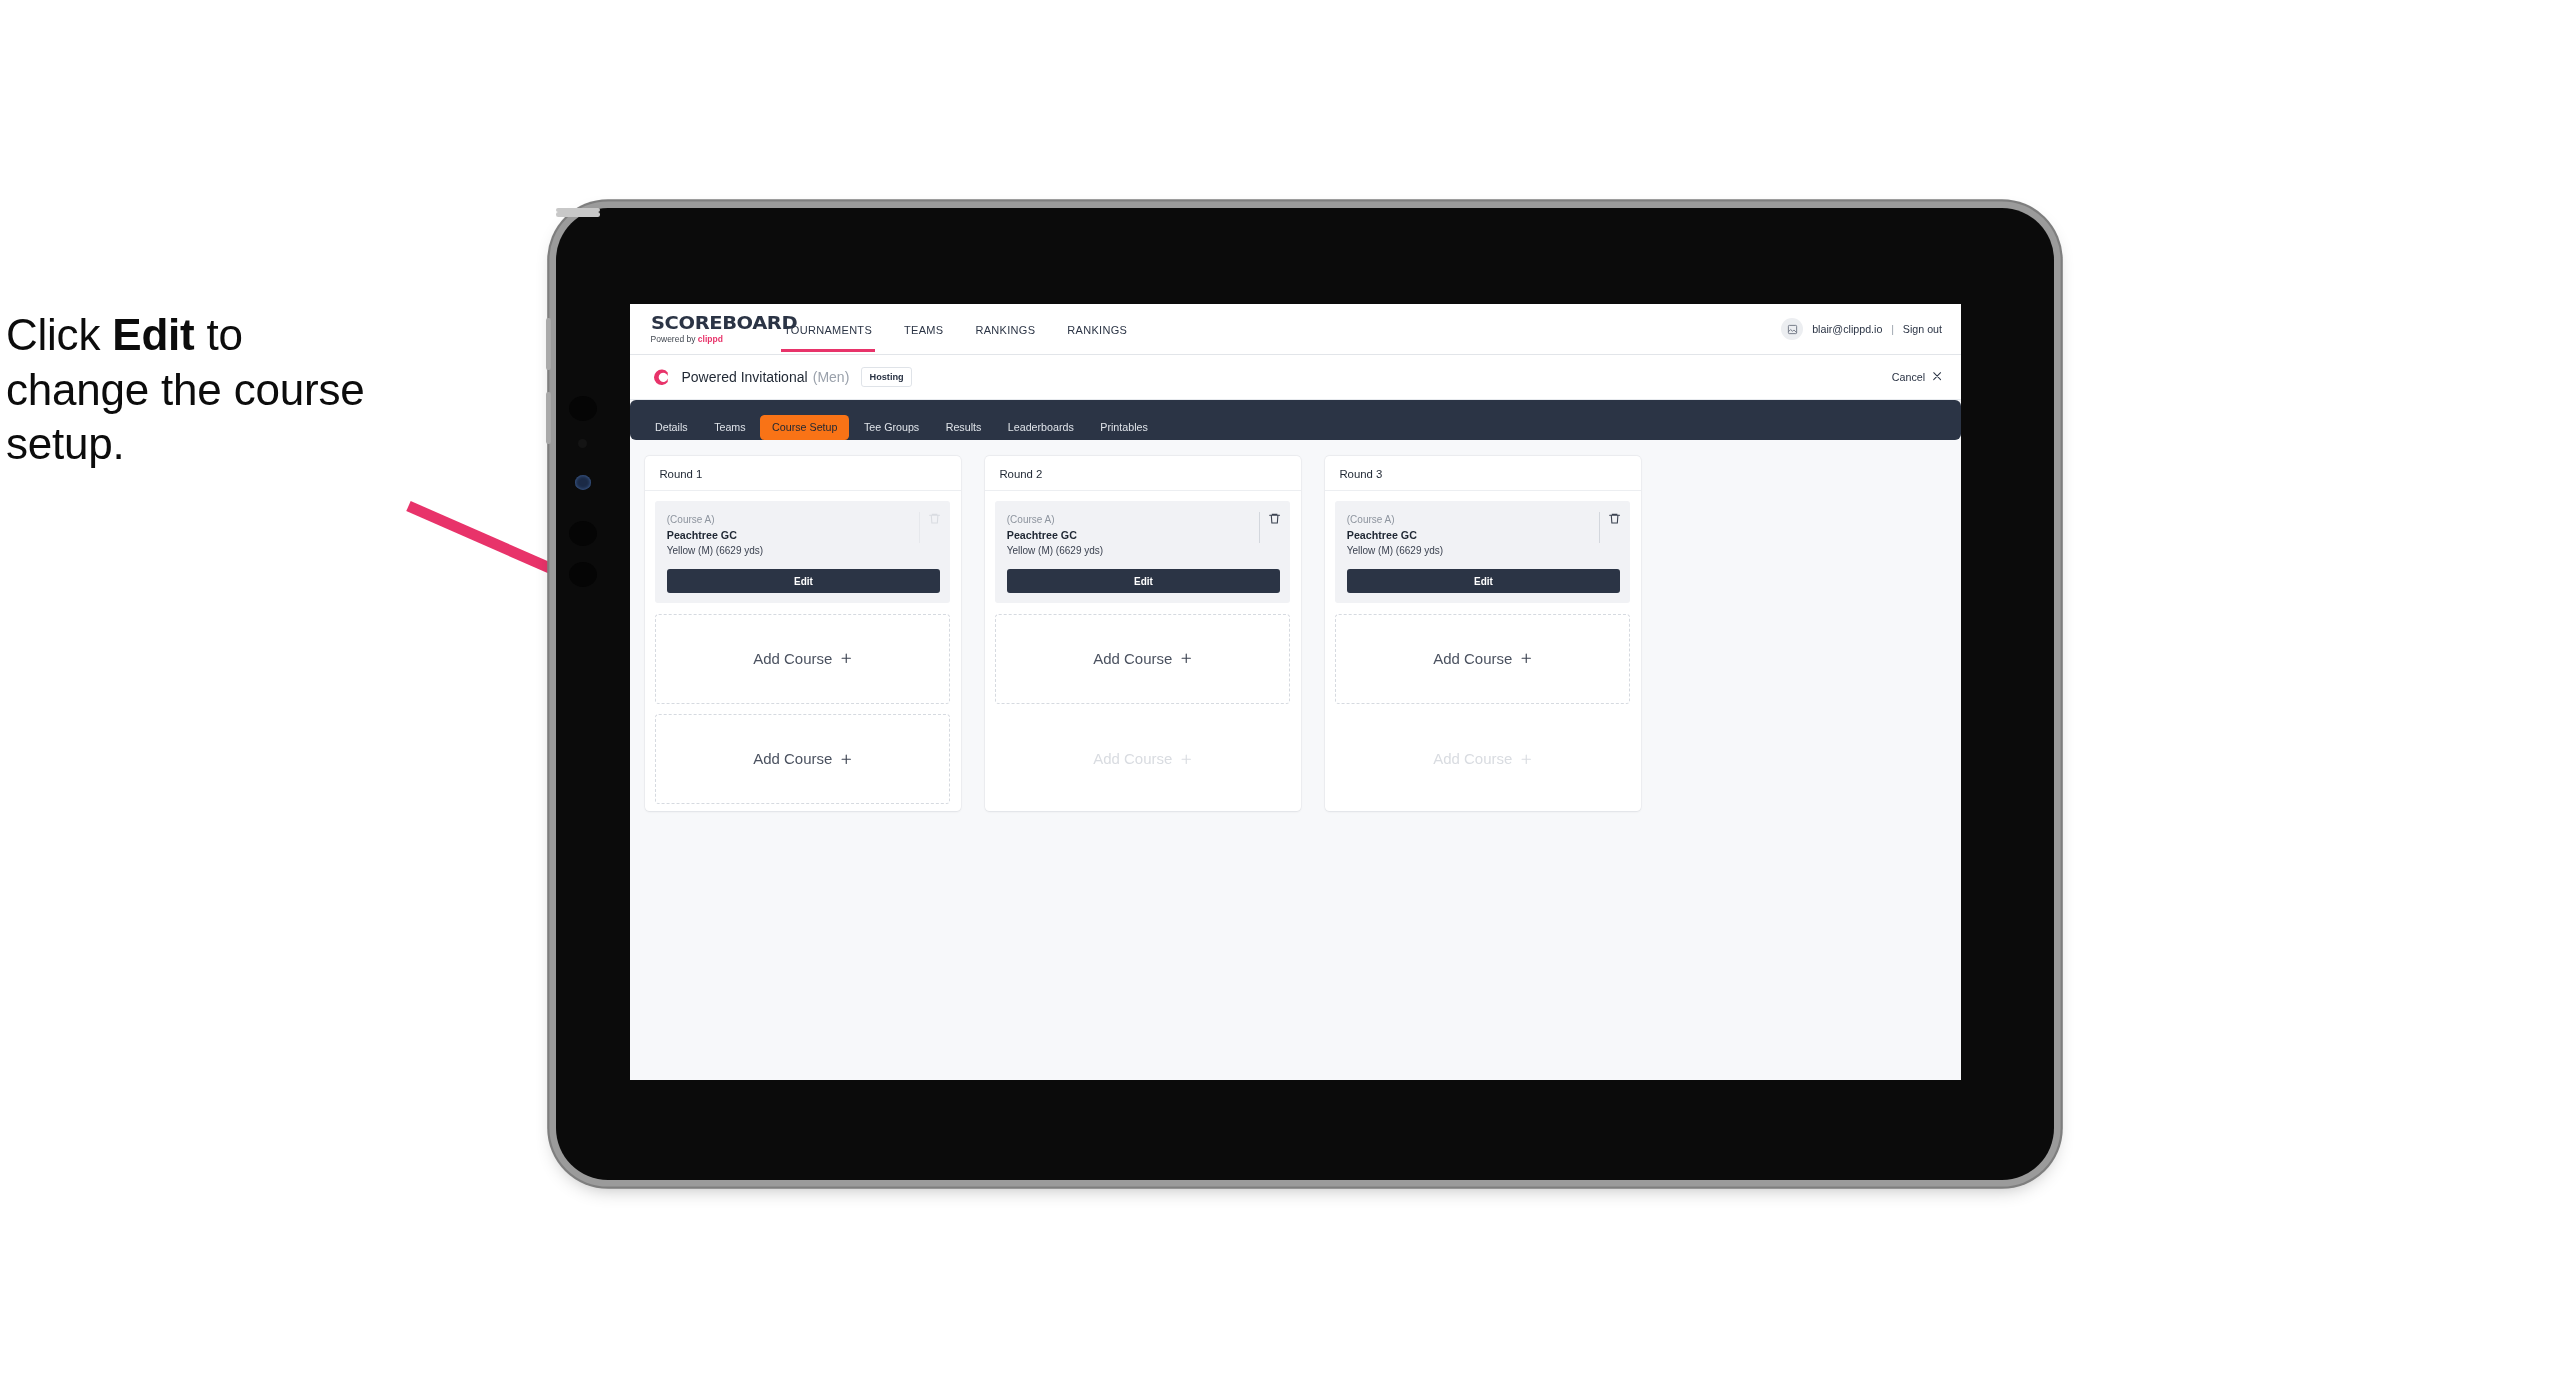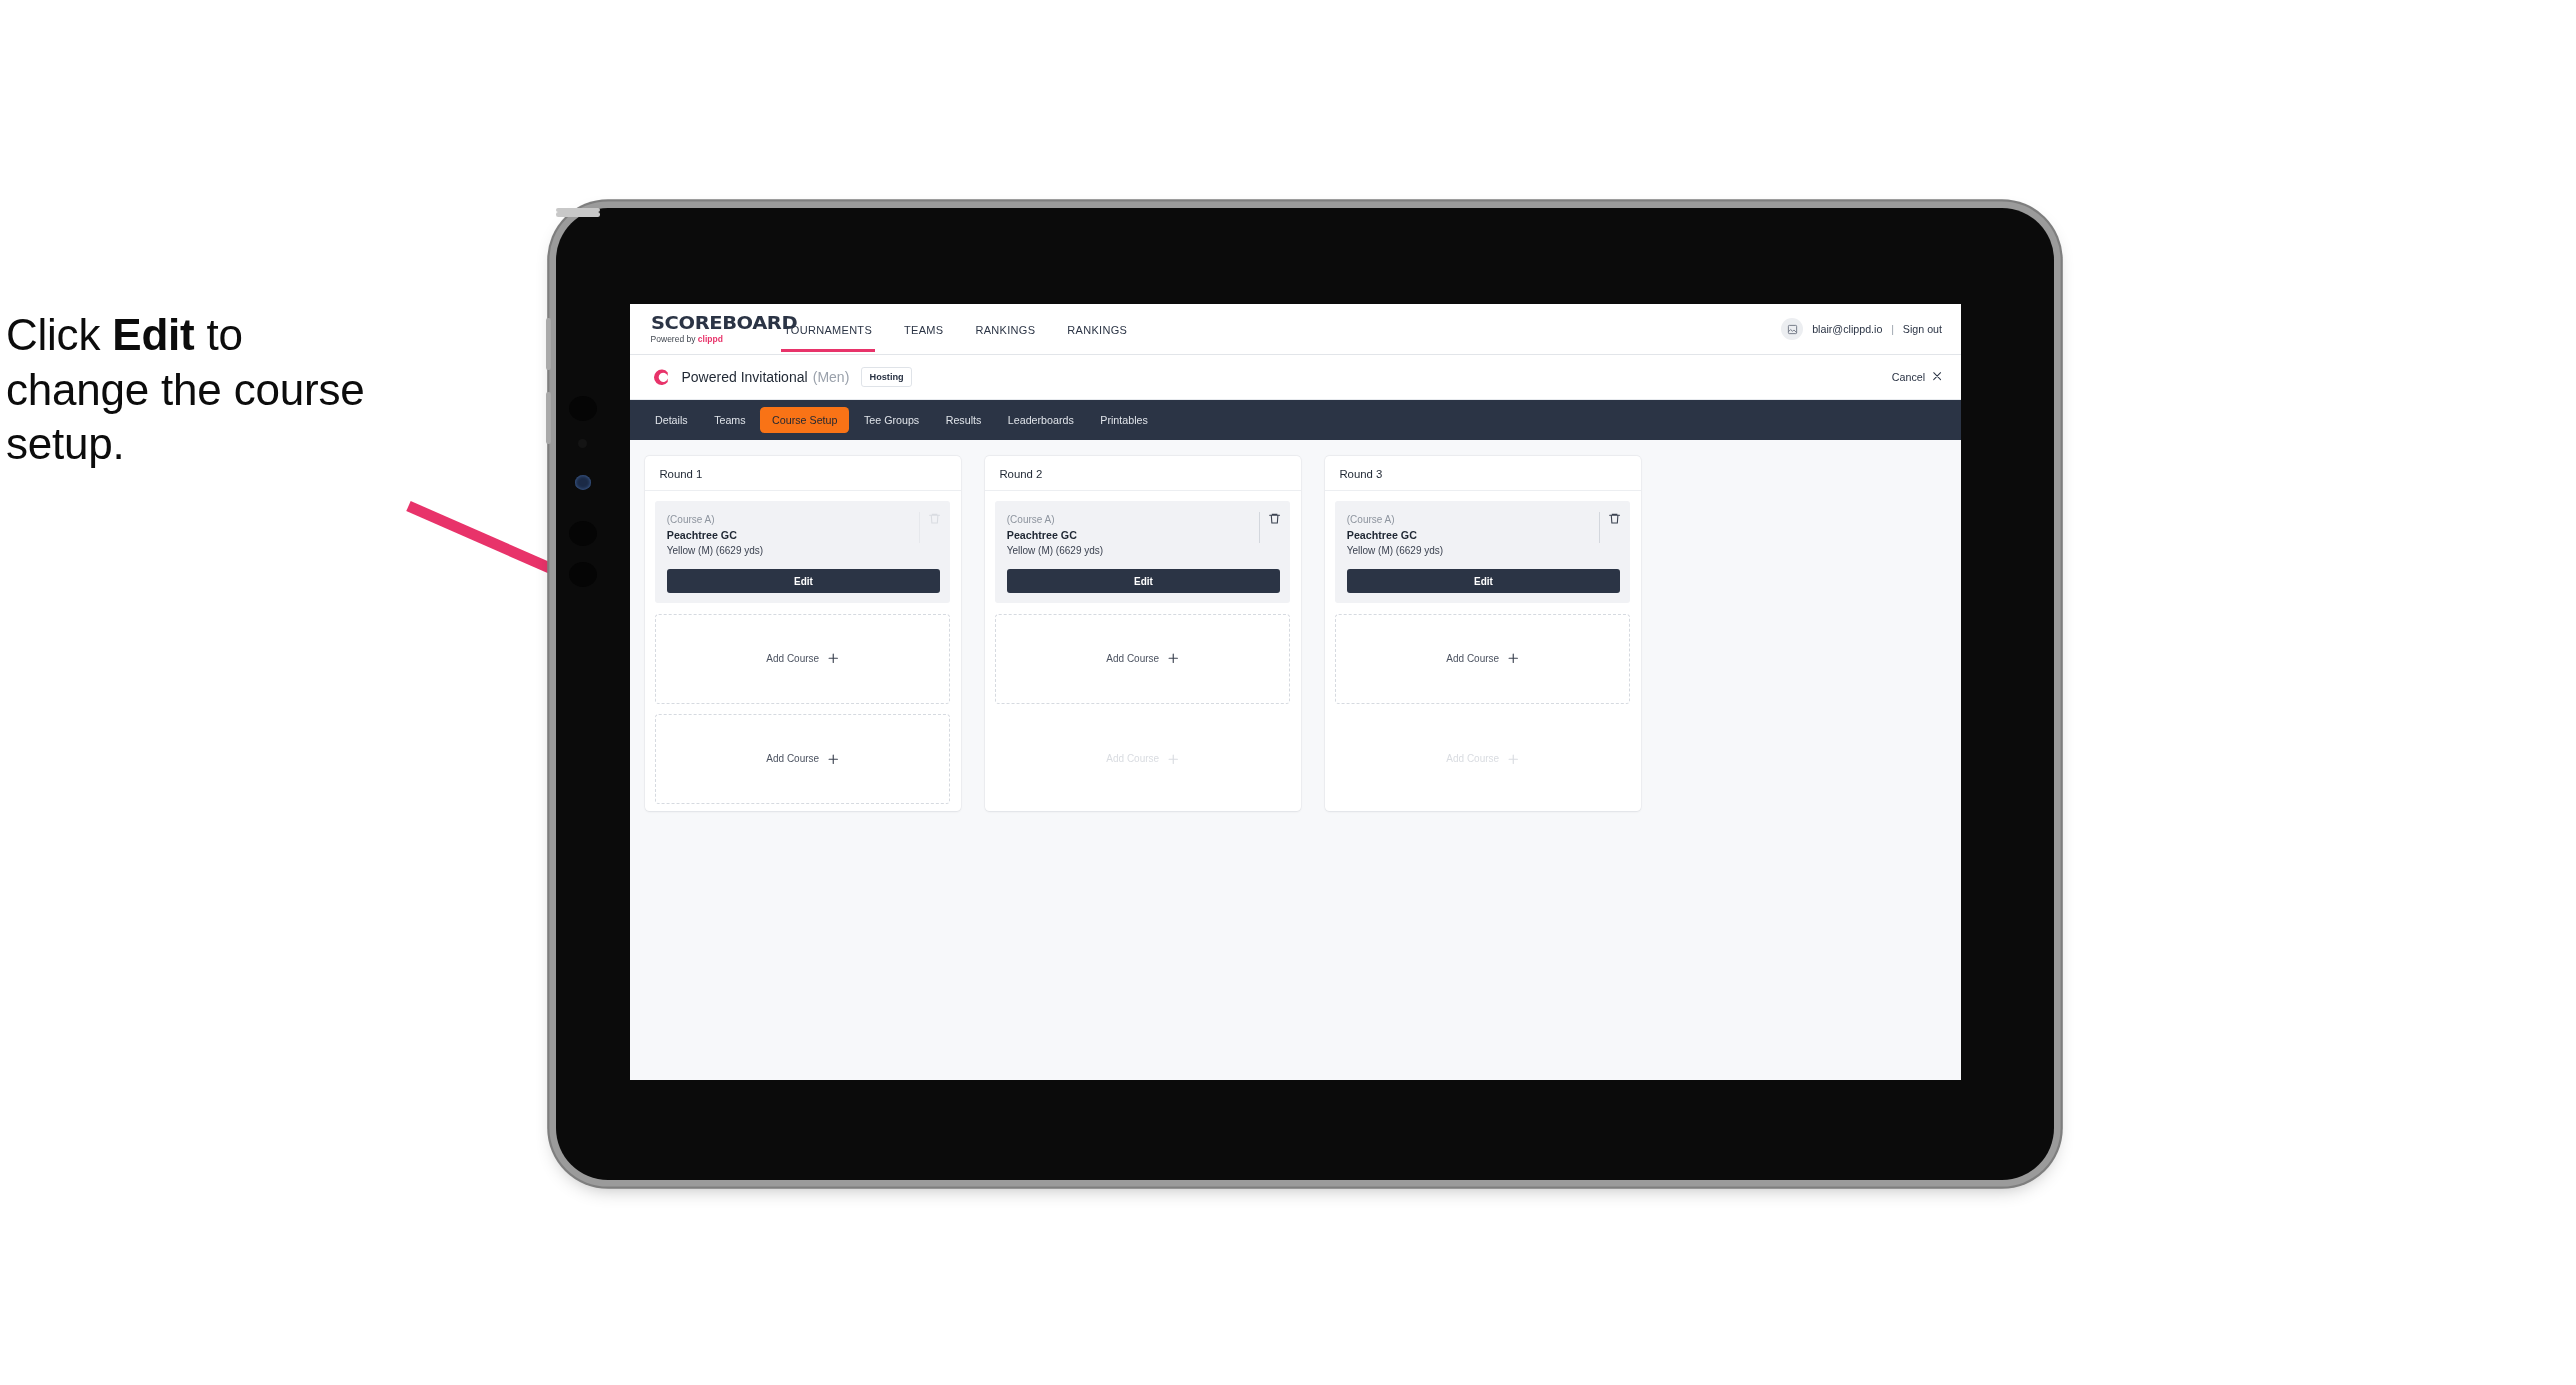--- a/index.html
+++ b/index.html
@@ -80,21 +80,21 @@
   #cmark svg{width:20.6px;height:20.6px;display:block;}
   #tname{font-size:14px;color:#1f2733;font-weight:400;}
   #tgender{font-size:14px;color:#9aa1ab;margin-left:5.2px;}
   #hosting{margin-left:11.8px;font-size:9.2px;font-weight:700;color:#2b3445;
            border:0.7px solid #dfe3e8;border-radius:2.9px;padding:3.7px 7.4px;background:#fff;}
   #cancel{margin-left:auto;display:flex;gap:6.6px;
           font-size:10.7px;color:#2b3445;}
   #cancel svg{width:10.3px;height:10.3px;}
 
   
-  #tabs{height:40px;background:#2b3445;display:flex;align-items:center;padding:0 13.2px;gap:2.9px;}
+  #tabs{height:40px;background:#2b3445;display:flex;align-items:flex-end;padding:0 13.2px;gap:2.9px;border-radius:6px;}
   .tab{font-size:10.7px;color:#dfe3e9;padding:6.6px 11.8px;border-radius:4.4px;white-space:nowrap;}
   .tab.active{background:#f97316;color:#1f2733;font-weight:400;}
 
   
   #content{padding:16px 0 0 14.7px;display:flex;gap:24px;align-items:flex-start;}
   .col{width:316px;background:#ffffff;border-radius:4.4px;
        box-shadow:0 0.7px 2.2px rgba(16,24,40,.07),0 0 0 0.7px rgba(16,24,40,.04);
        padding-bottom:7.4px;}
   .col-head{padding:11.8px 14.7px 10.3px;border-bottom:0.7px solid #eceef1;}
   .col-title{font-size:11.4px;color:#1f2733;font-weight:400;}
@@ -109,21 +109,21 @@
   .trash{width:13.2px;height:13.2px;color:#3b4250;}
   .trash.muted{color:#d9dce1;}
   .cc-divider.muted{background:#e6e8ec;}
   .edit-btn{margin-top:10.3px;width:100%;height:24px;background:#2b3445;color:#ffffff;
             border:none;border-radius:2.9px;font-size:10px;font-family:inherit;
             font-weight:700;cursor:pointer;}
 
   .add-card{margin-top:10.3px;height:88px;border:1.2px dashed #d6dae0;border-radius:3.7px;
             display:flex;align-items:center;justify-content:center;gap:7.4px;
             background:#ffffff;}
-  .add-card .lbl{font-size:10px;color:#4b5260;}
+  .add-card .lbl{font-size:15px;color:#4b5260;}
   .add-card .plus{width:12.5px;height:12.5px;color:#3b4250;}
   .add-card.muted{border-color:transparent;}
   .add-card.muted .lbl{color:#d9dce1;}
   .add-card.muted .plus{color:#d9dce1;}
 </style>
 </head>
 <body>
 
 <div id="callout">
   <span>Click </span><b>Edit</b><span> to change the course setup.</span>

